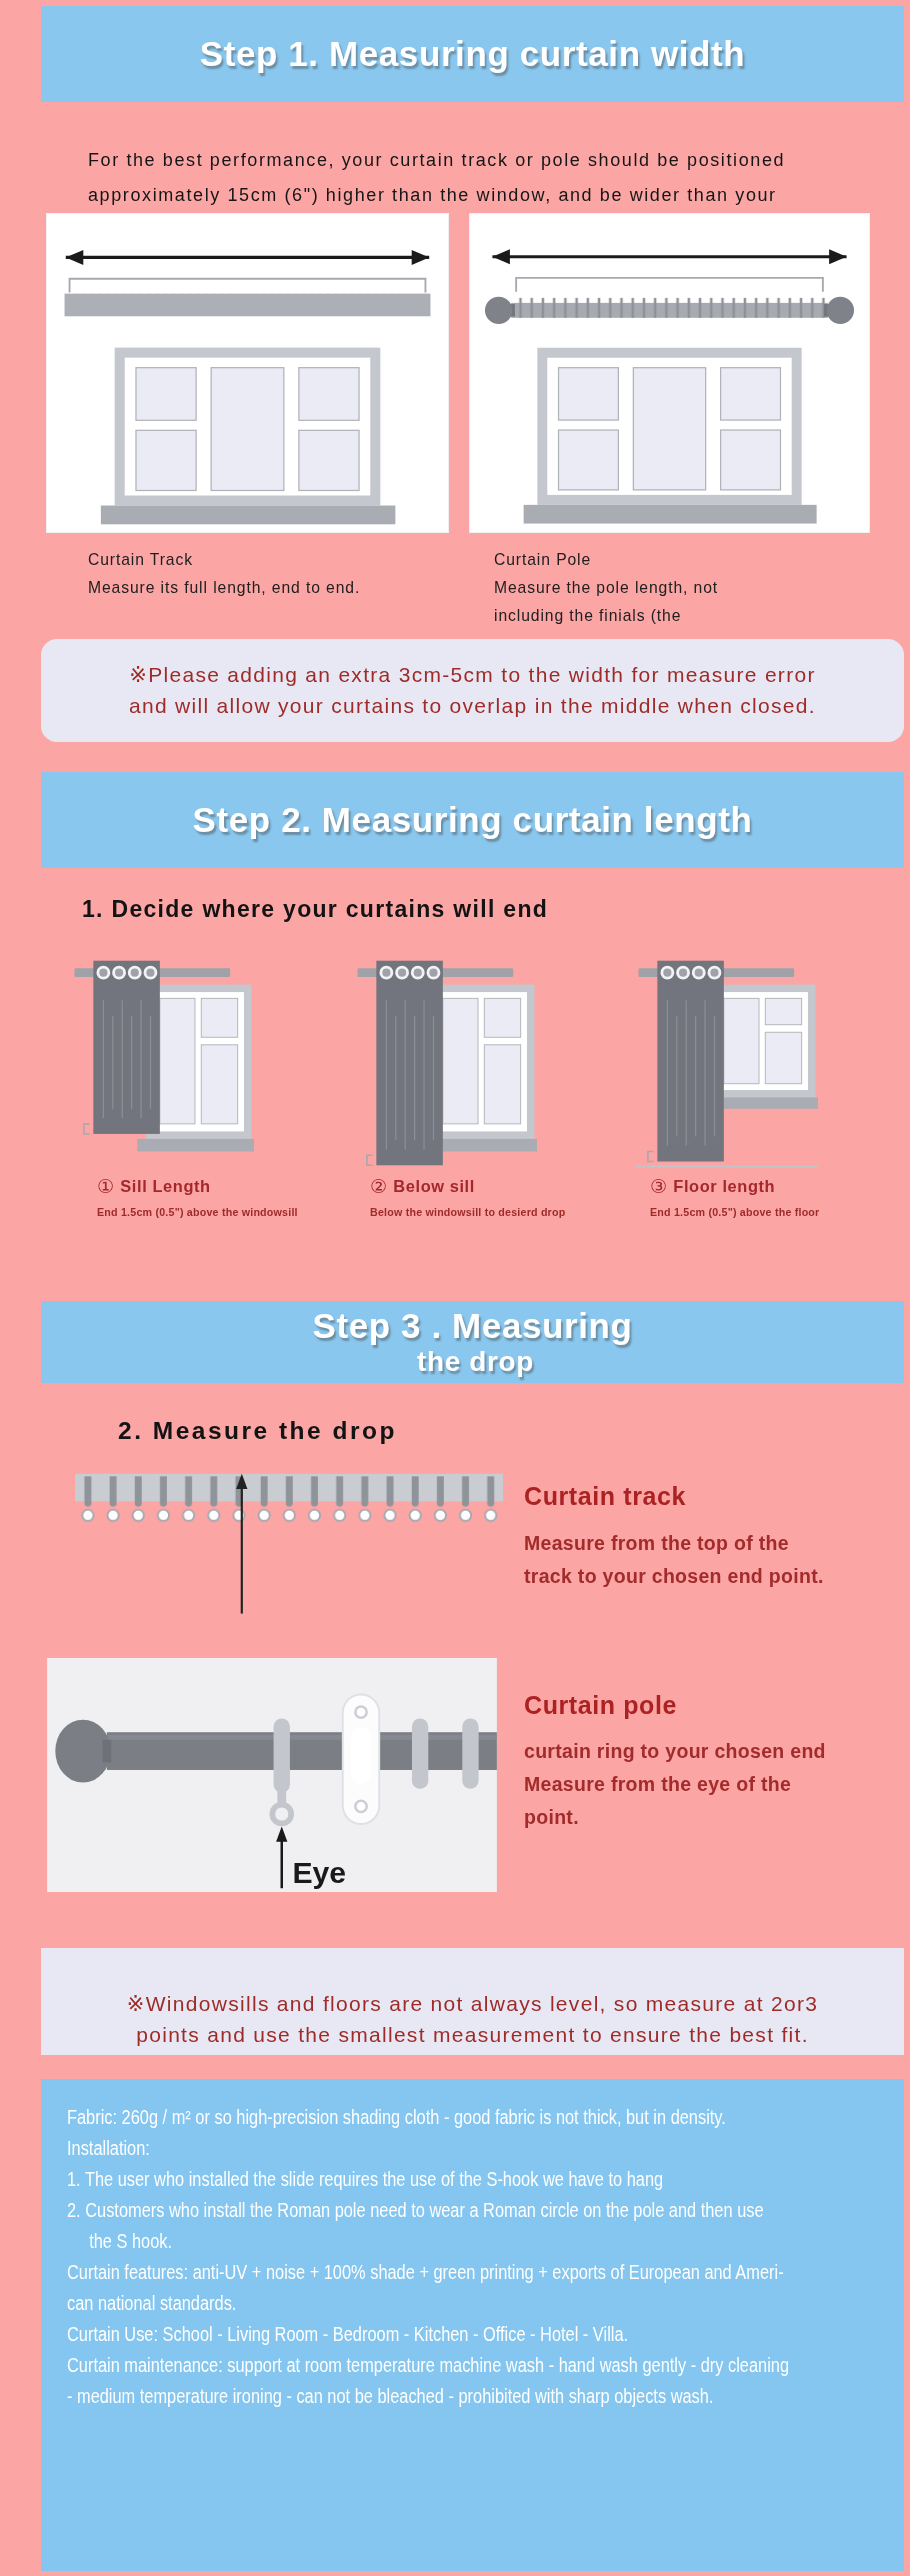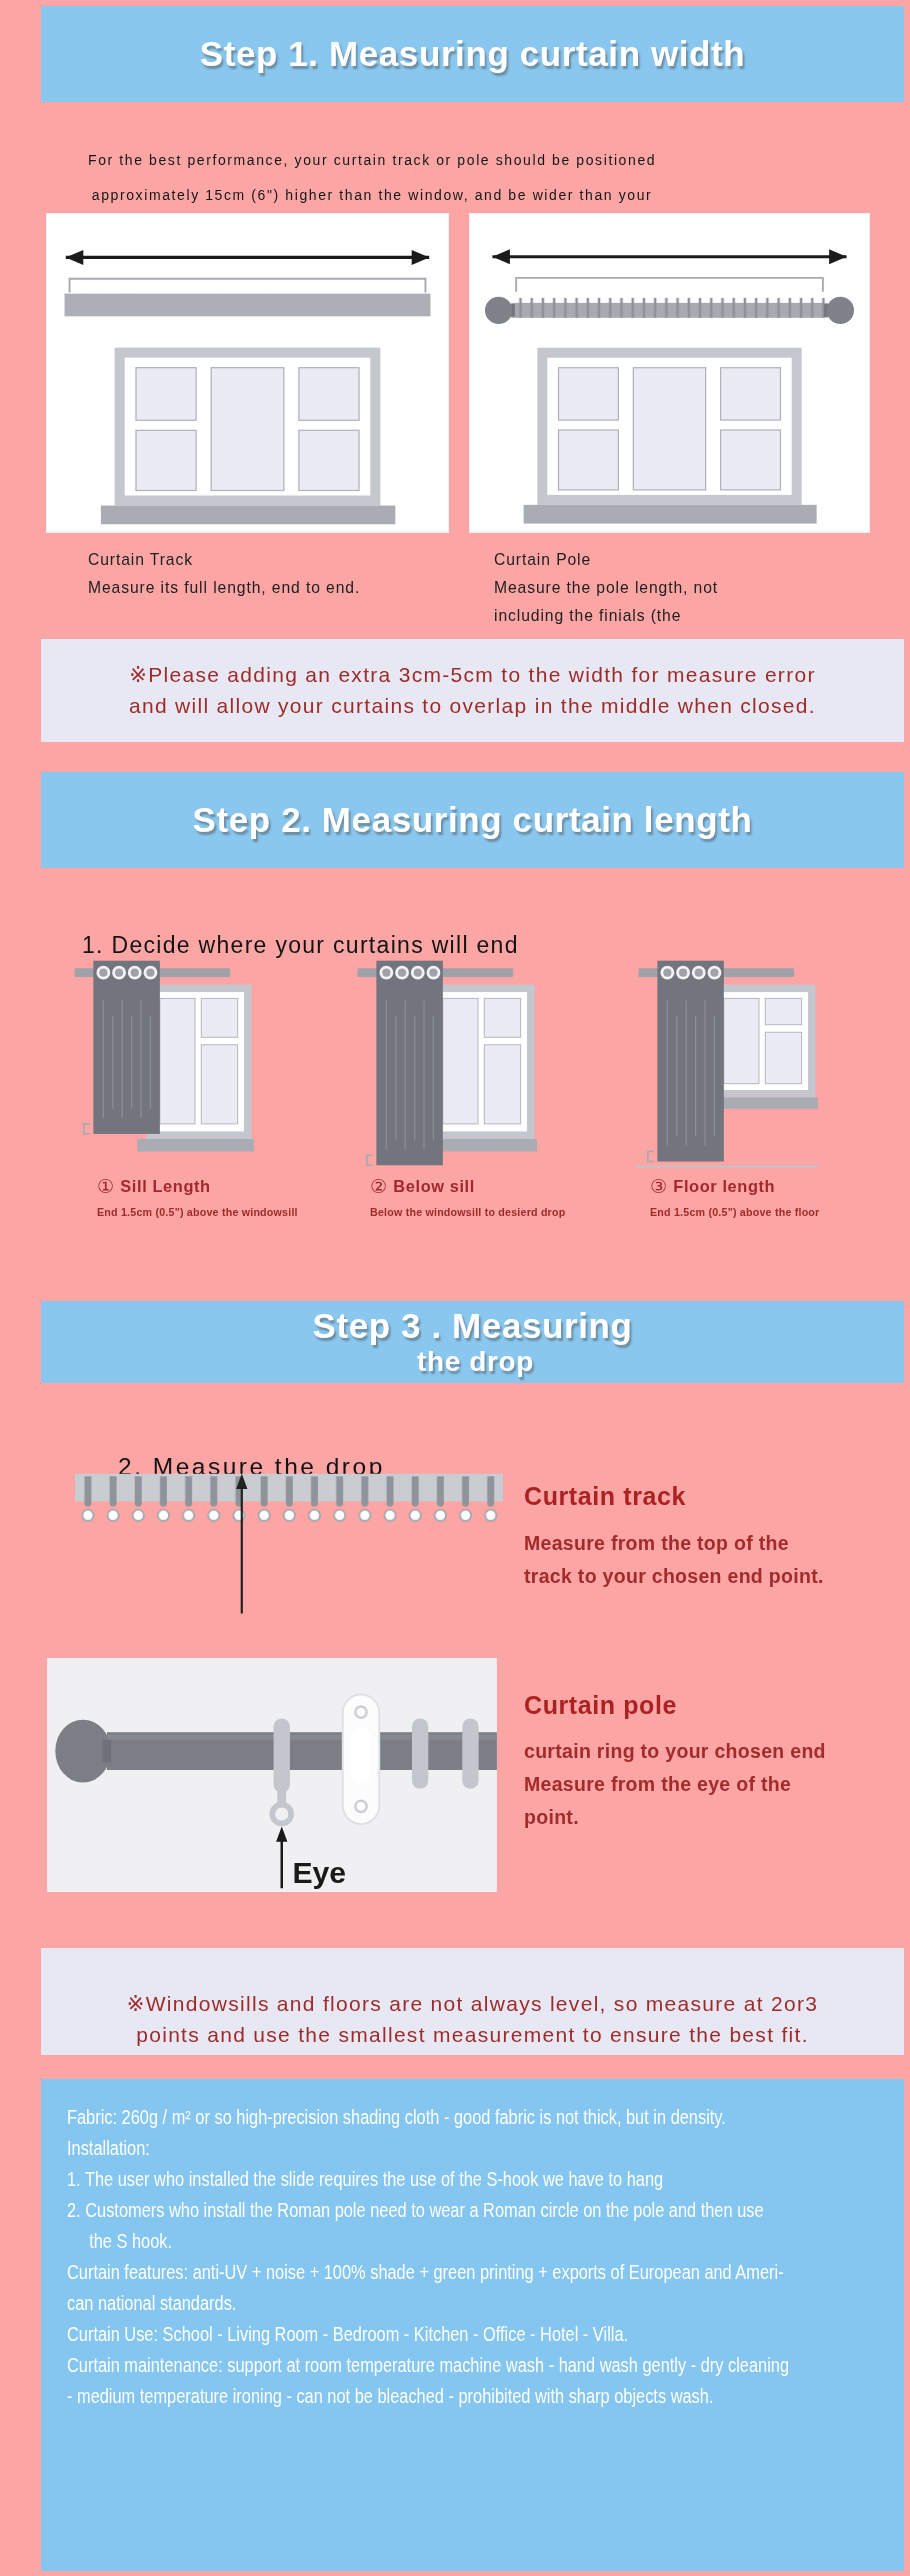--- a/index.html
+++ b/index.html
@@ -3,27 +3,27 @@
 <meta charset="utf-8">
 <style>
   html,body{margin:0;padding:0;background:#ffffff;}
   #canvas{position:relative;width:910px;height:2576px;background:#fca5a5;overflow:hidden;
           font-family:"Liberation Sans","DejaVu Sans",sans-serif;}
   .abs{position:absolute;}
   .banner{left:41px;width:863px;height:96px;background:#89C7EE;display:flex;align-items:center;justify-content:center;
           color:#ffffff;font-weight:bold;font-size:35px;letter-spacing:0.6px;
           text-shadow:1.9px 2.5px 1.9px rgba(70,70,70,.45);white-space:nowrap;}
   .banner .sub{font-size:28px;margin-left:6px;}
-  .intro{left:88px;top:143px;color:#161616;font-size:14px;letter-spacing:1.6px;line-height:35px;white-space:nowrap;text-align:center;}
+  .intro{left:88px;top:143px;color:#161616;font-size:18px;letter-spacing:1.6px;line-height:35px;white-space:nowrap;}
   .diagram-box{background:#ffffff;border:0.6px solid #F0F0F3;}
   .caption{color:#202020;font-size:15.7px;letter-spacing:0.9px;line-height:28px;white-space:nowrap;}
   .note{left:41px;width:863px;background:#E8E8F4;color:#9E2B28;font-size:21px;letter-spacing:1.3px;text-align:center;
         box-sizing:border-box;white-space:nowrap;}
   .note .ln{line-height:31px;}
-  .h-black{color:#131313;font-weight:normal;white-space:nowrap;margin-top:36px;}
+  .h-black{color:#131313;font-weight:bold;white-space:nowrap;}
   .opt-title{display:flex;align-items:center;gap:5.7px;color:#A3282B;font-weight:bold;font-size:16.4px;letter-spacing:0.6px;white-space:nowrap;}
   .opt-title .num{font-size:19px;font-weight:normal;}
   .opt-desc{color:#9E2B28;font-weight:bold;font-size:10.7px;letter-spacing:0.2px;white-space:nowrap;}
   .redhead{color:#AB2222;font-weight:bold;font-size:25px;letter-spacing:0.6px;white-space:nowrap;}
   .redbody{color:#A22C2C;font-weight:bold;font-size:19.5px;letter-spacing:0.3px;line-height:33px;white-space:nowrap;}
   .details{left:41px;top:2079px;width:863px;height:492px;background:#84C6EF;box-sizing:border-box;
            padding:22.6px 0 0 26.4px;color:#ffffff;}
   .details .ln{font-size:19.5px;line-height:31px;white-space:nowrap;transform:scaleX(.84);transform-origin:0 50%;}
   .details .indent{padding-left:26.4px;}
   svg{display:block;}
@@ -106,21 +106,21 @@
   <div class="abs caption" style="left:88px;top:546px;">
     <div>Curtain Track</div>
     <div>Measure its full length, end to end.</div>
   </div>
   <div class="abs caption" style="left:494px;top:546px;">
     <div>Curtain Pole</div>
     <div>Measure the pole length, not</div>
     <div>including the finials (the</div>
   </div>
 
-  <div class="abs note" style="top:639px;height:103px;padding-top:20px;">
+  <div class="abs note" style="top:639px;height:103px;padding-top:20px;border-radius:16px;">
     <div class="ln">※Please adding an extra 3cm-5cm to the width for measure error</div>
     <div class="ln">and will allow your curtains to overlap in the middle when closed.</div>
   </div>
 
   <div class="abs banner" style="top:772px;">
     <span>Step 2. Measuring curtain length</span>
   </div>
 
   <div class="abs h-black" style="left:82px;top:896px;font-size:23px;letter-spacing:1.3px;">1. Decide where your curtains will end</div>
 

